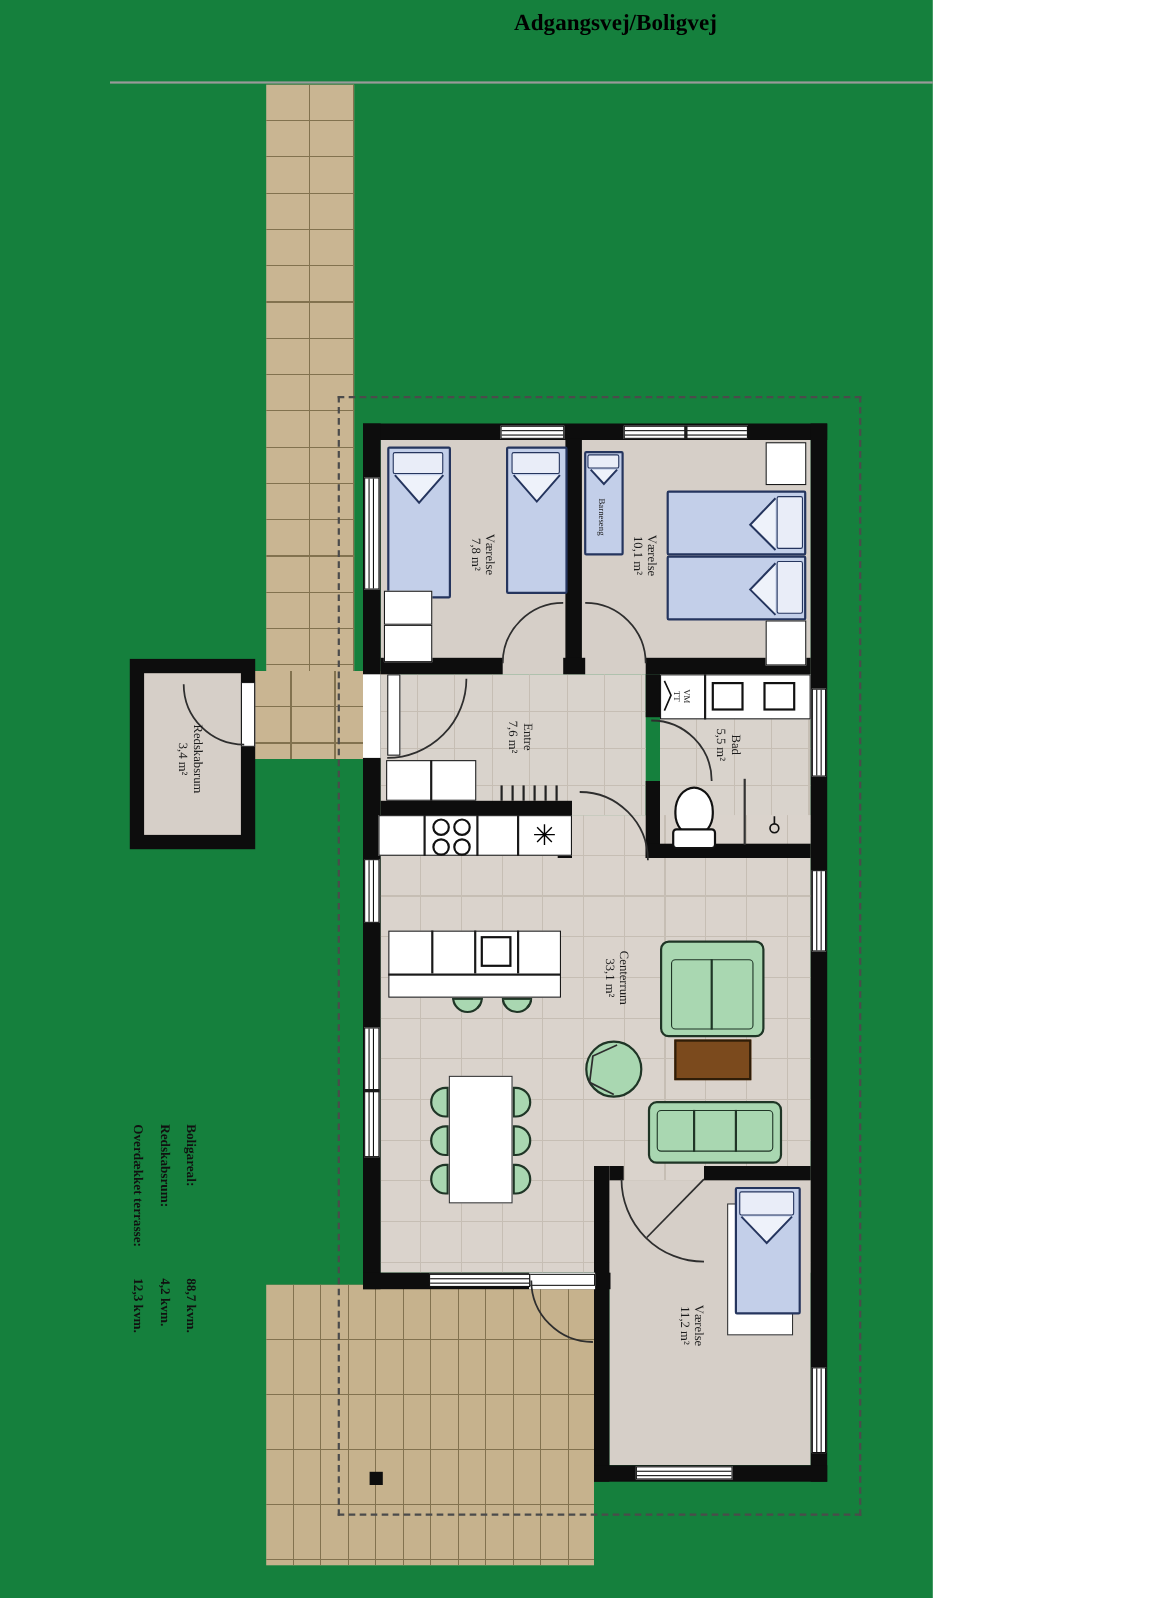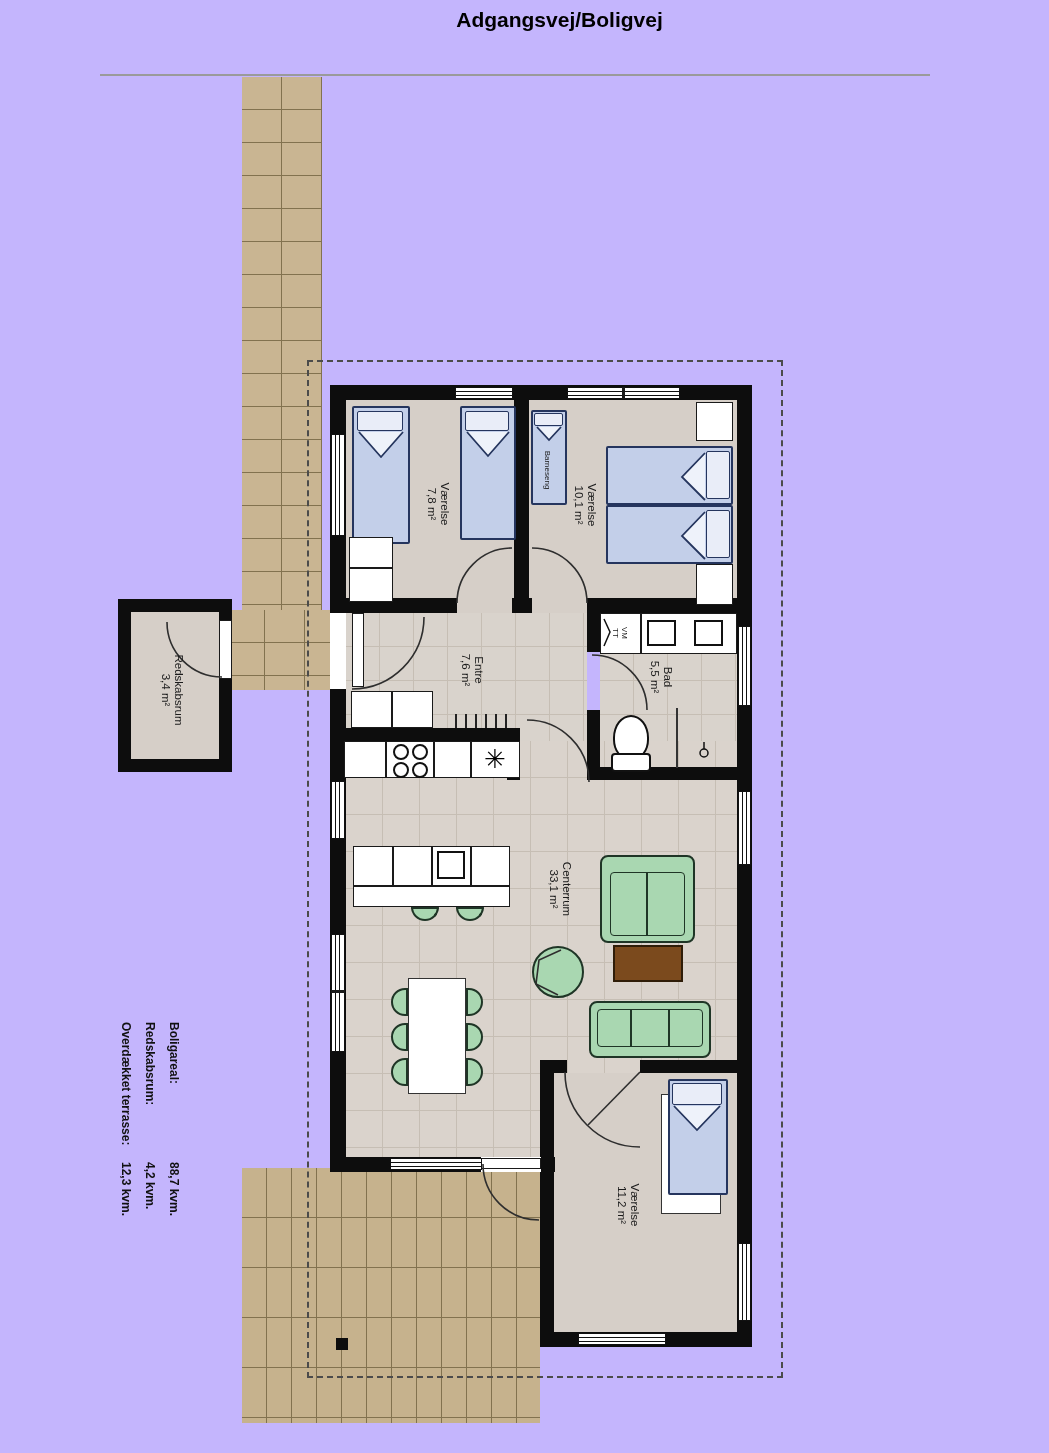--- a/index.html
+++ b/index.html
@@ -1,17 +1,17 @@
 <!DOCTYPE html>
 <html><head>
 <meta charset="utf-8">
 <style>
   html,body{margin:0;padding:0;background:#fff;}
-  .canvas{position:relative;width:1049px;height:1453px;background:#c4b5fd;
-          font-family:Liberation Sans, sans-serif;overflow:hidden;}
+  .canvas{position:relative;width:848px;height:1453px;background:#15803d;
+          font-family:Liberation Serif, serif;overflow:hidden;}
   .abs{position:absolute;}
   .w{position:absolute;background:#0d0d0d;}
   .floor{position:absolute;background:#d6cfc8;}
   .tile{position:absolute;background-color:#d9d3cc;
     background-image:repeating-linear-gradient(to right,transparent 0 33px,#c6beb4 33px 34px),
                      repeating-linear-gradient(to bottom,transparent 0 33px,#c6beb4 33px 34px);}
   .tile-lg{position:absolute;background-color:#dad3cc;
     background-image:repeating-linear-gradient(to right,transparent 0 36px,#c6beb4 36px 37px),
                      repeating-linear-gradient(to bottom,transparent 0 36px,#c6beb4 36px 37px);}
   .brick{position:absolute;background-color:#c9b592;

